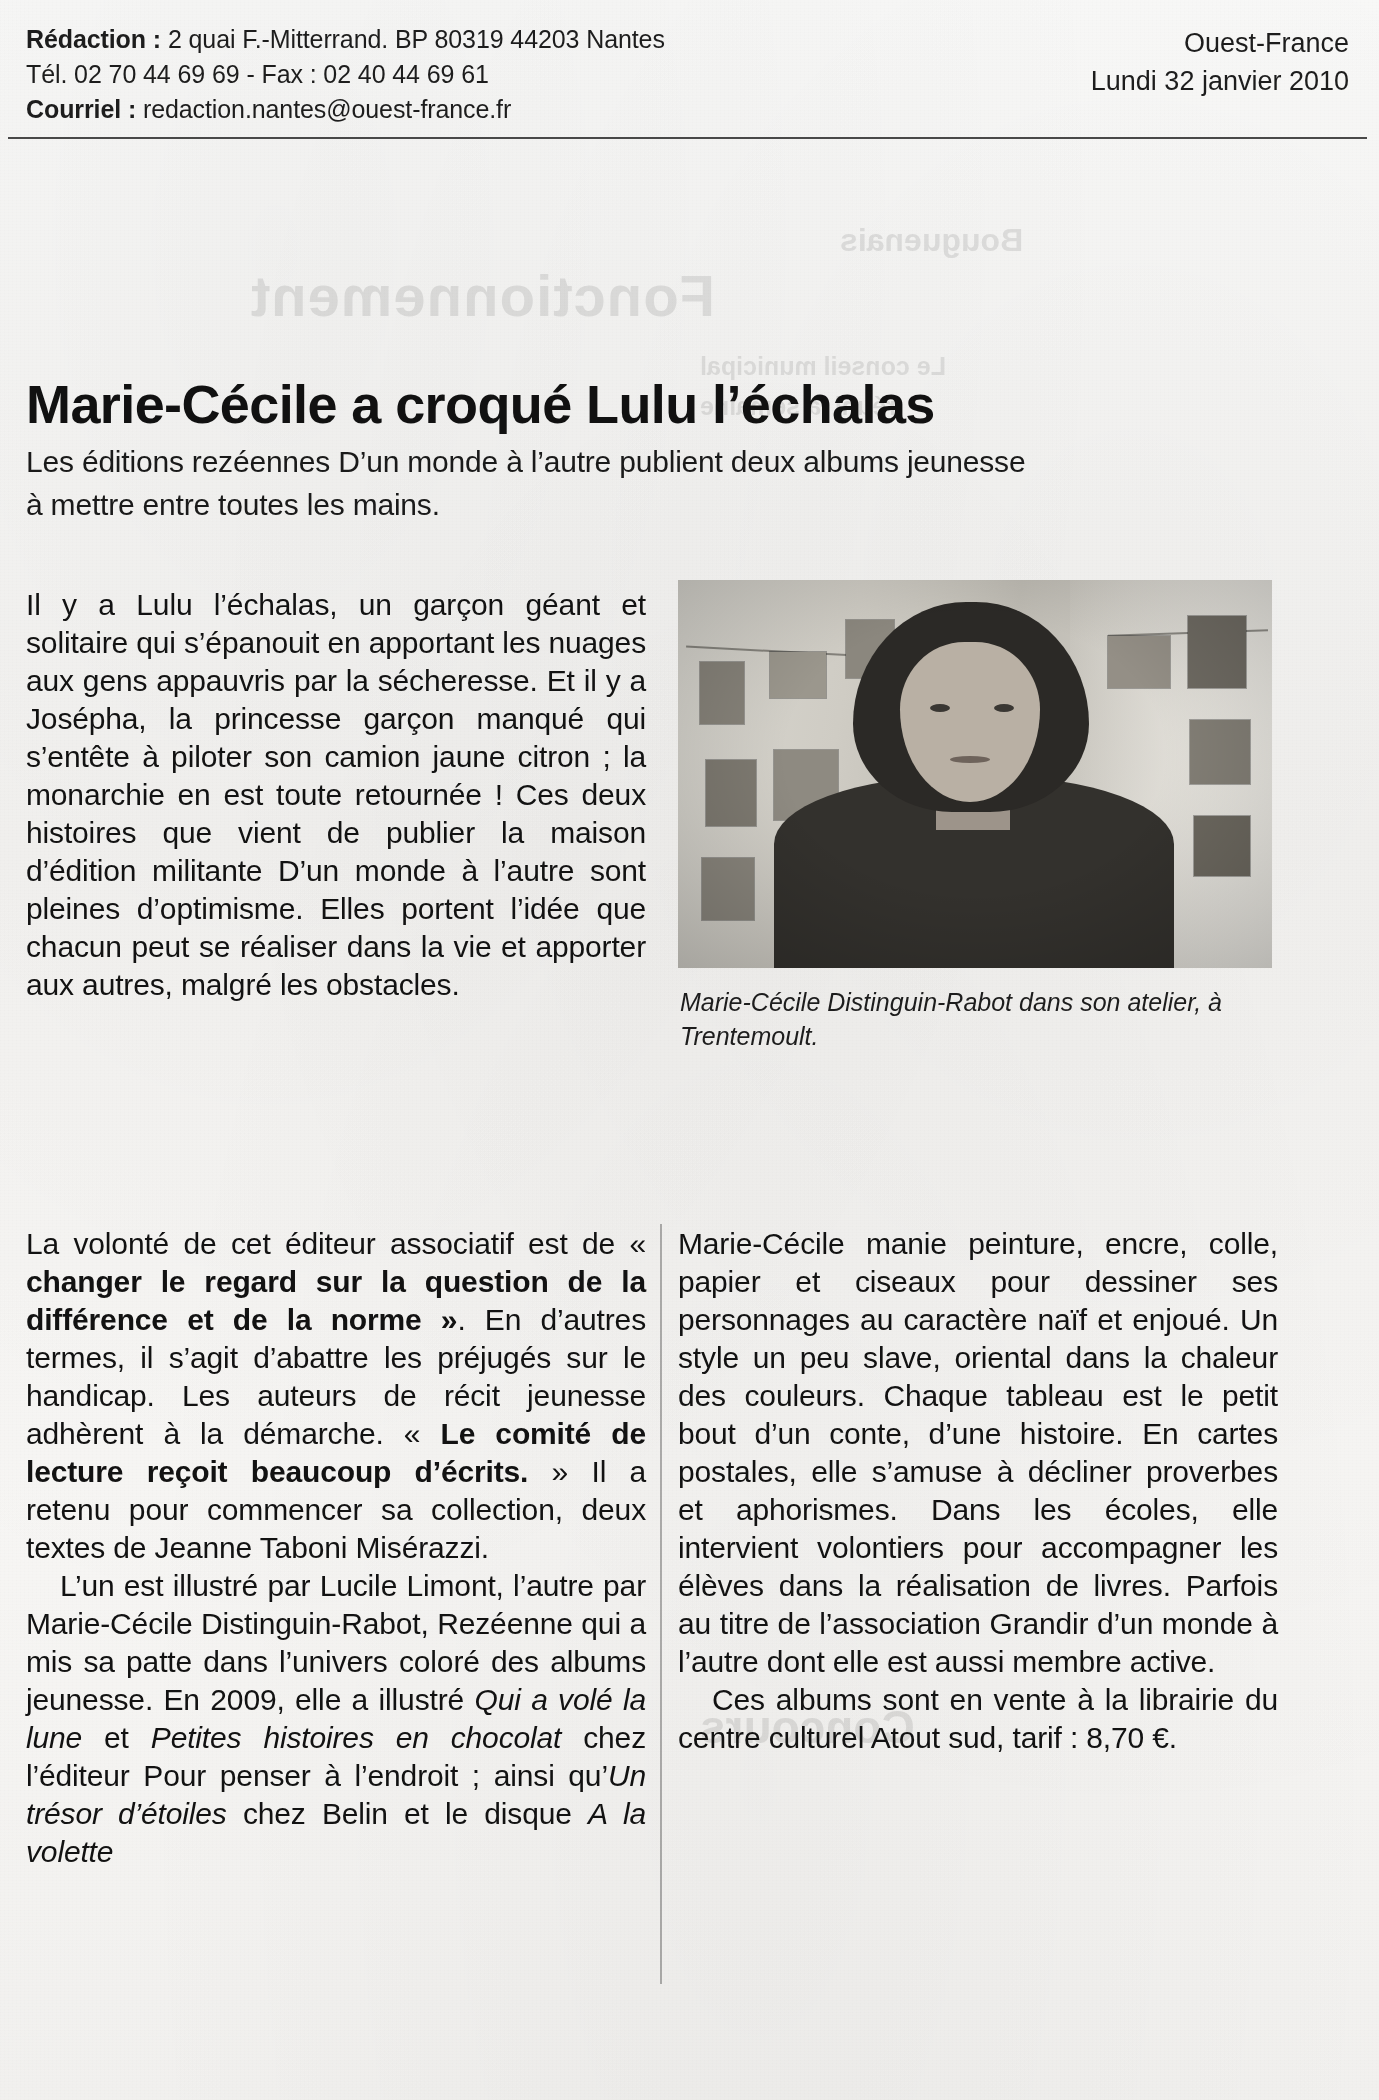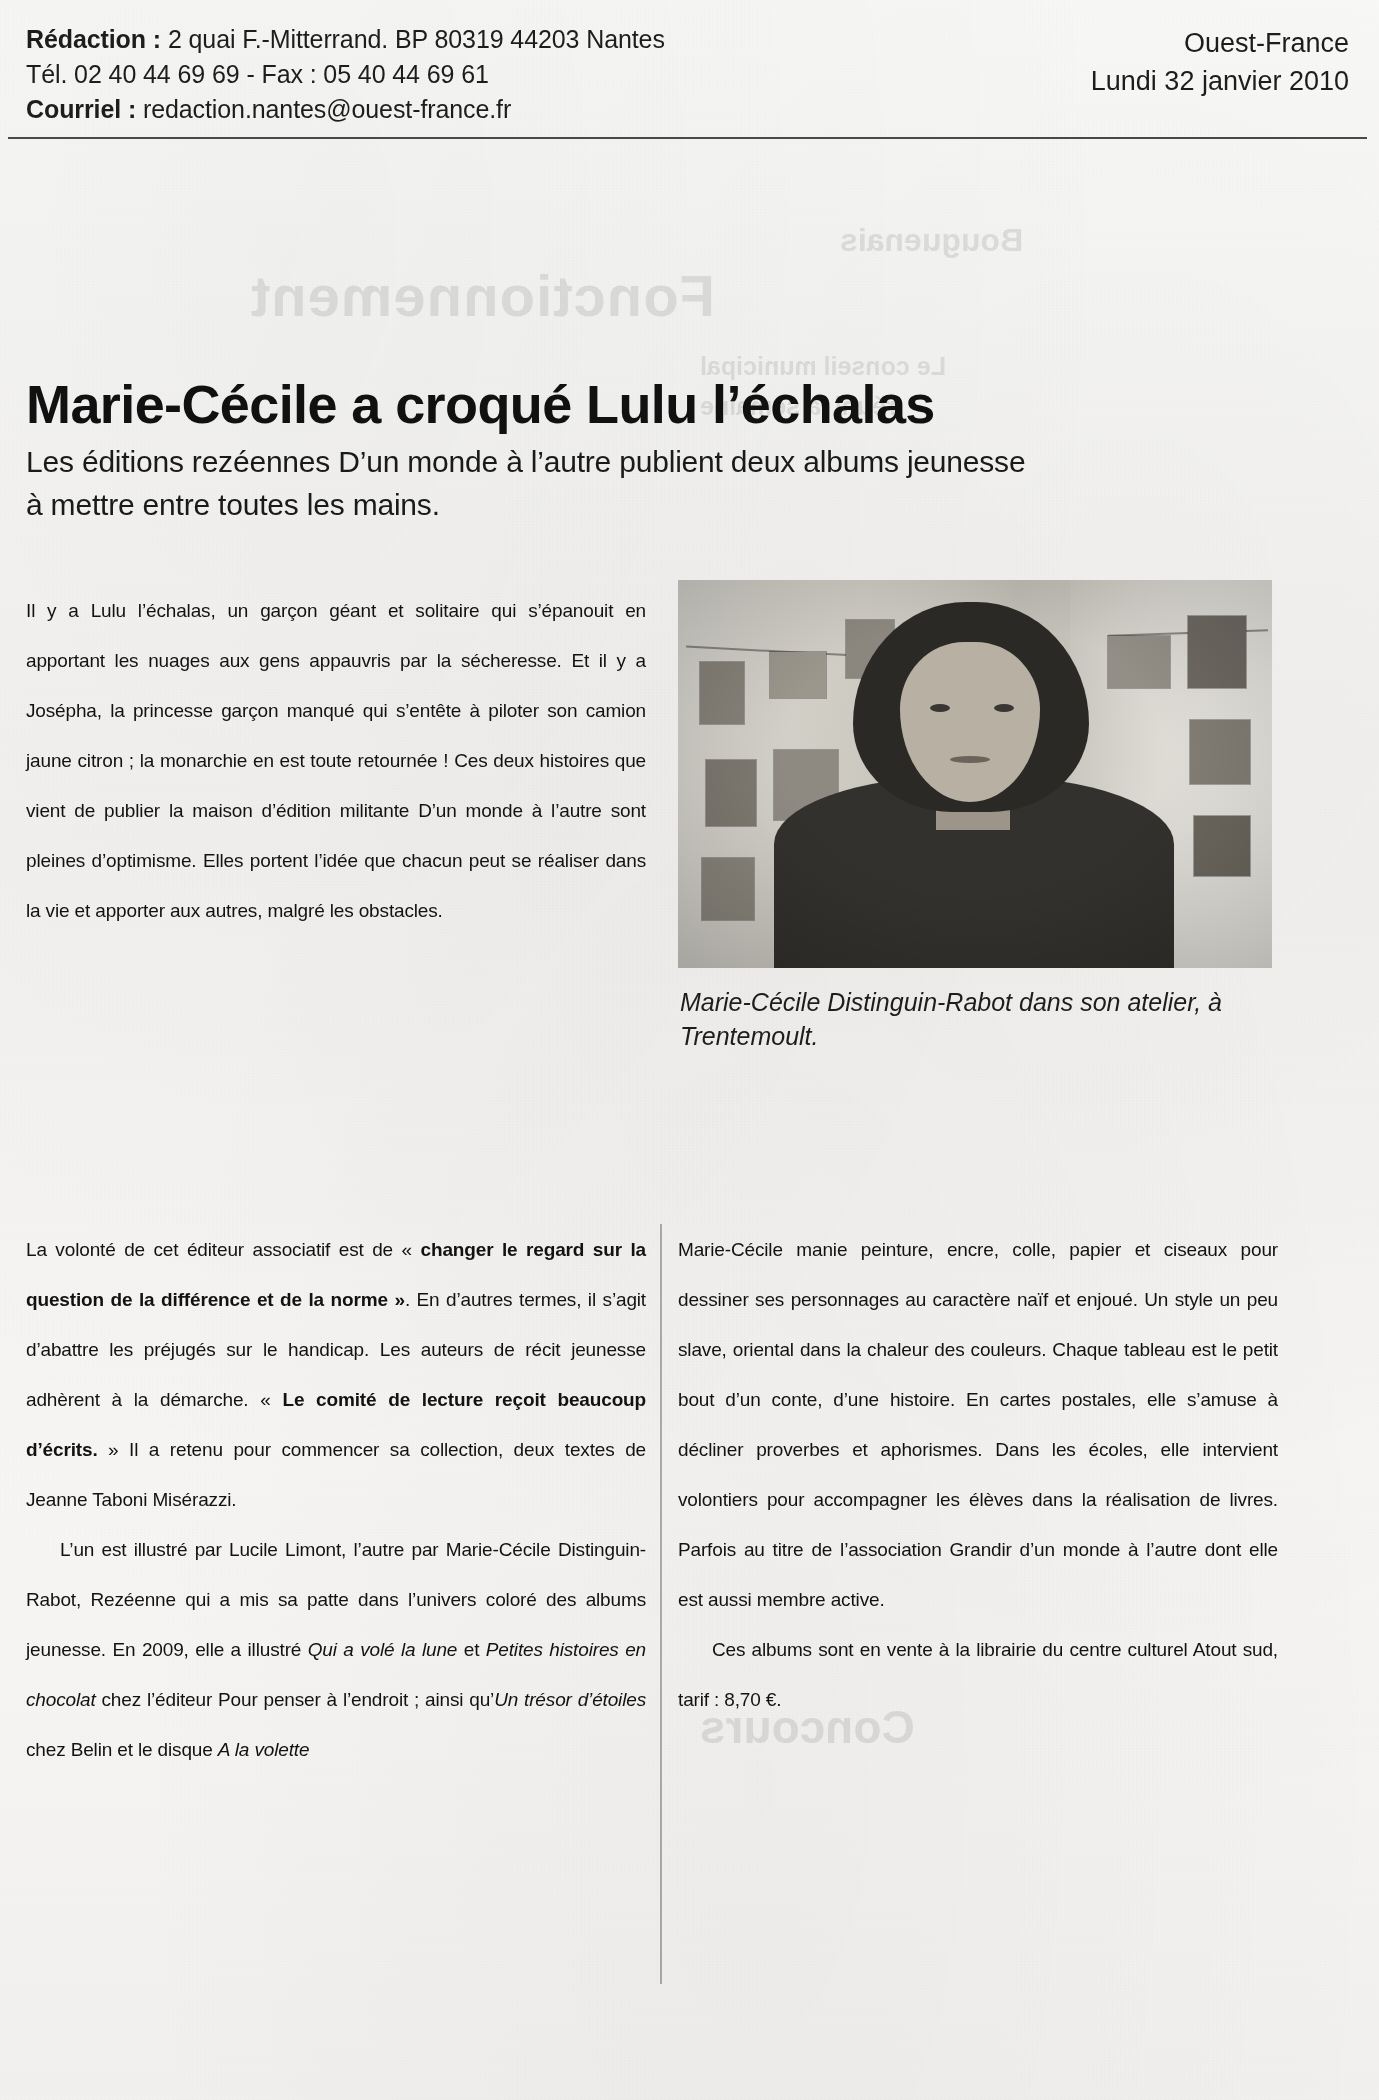--- a/index.html
+++ b/index.html
@@ -210,22 +210,22 @@
     width: 580px;
     font-size: 25px;
     line-height: 34px;
     font-style: italic;
     color: #1d1d1d;
   }
 
   
   .col {
     position: absolute;
-    font-size: 19px;
-    line-height: 50px;
+    font-size: 30px;
+    line-height: 38px;
     color: #121212;
     letter-spacing: -0.15px;
     text-align: justify;
   }
   .col p { margin: 0; }
   .col p + p { text-indent: 34px; }
   .col-left {
     top: 586px;
     left: 26px;
     width: 620px;
@@ -264,21 +264,21 @@
   <div class="ghost ghost-4">réuni la semaine</div>
   <div class="ghost ghost-5">par les associations</div>
   <div class="ghost ghost-6">vous</div>
   <div class="ghost ghost-7">Concours</div>
 
   <div class="masthead">
     <div class="masthead-left">
       <div>
         <span class="lbl">Rédaction :</span><span> 2 quai F.-Mitterrand. BP 80319 44203 Nantes</span>
       </div>
-      <div>Tél. 02 40 44 69 69 - Fax : 05 40 44 69 61</div>
+      <div>Tél. 02 70 44 69 69 - Fax : 02 40 44 69 61</div>
       <div>
         <span class="lbl">Courriel :</span><span> redaction.nantes@ouest-france.fr</span>
       </div>
     </div>
     <div class="masthead-right">
       <div>Ouest-France</div>
       <div>Lundi 32 janvier 2010</div>
     </div>
   </div>
   <div class="rule"></div>

